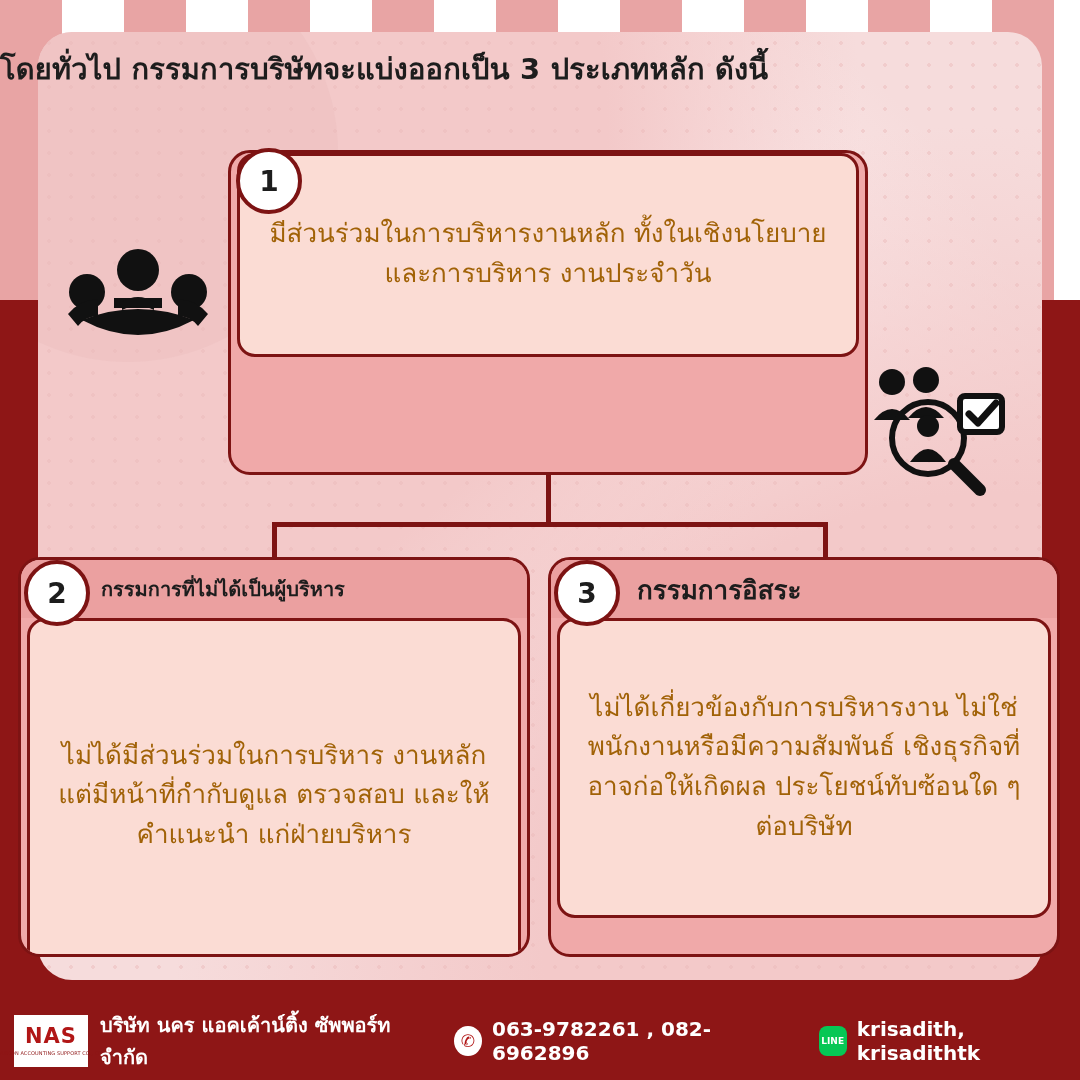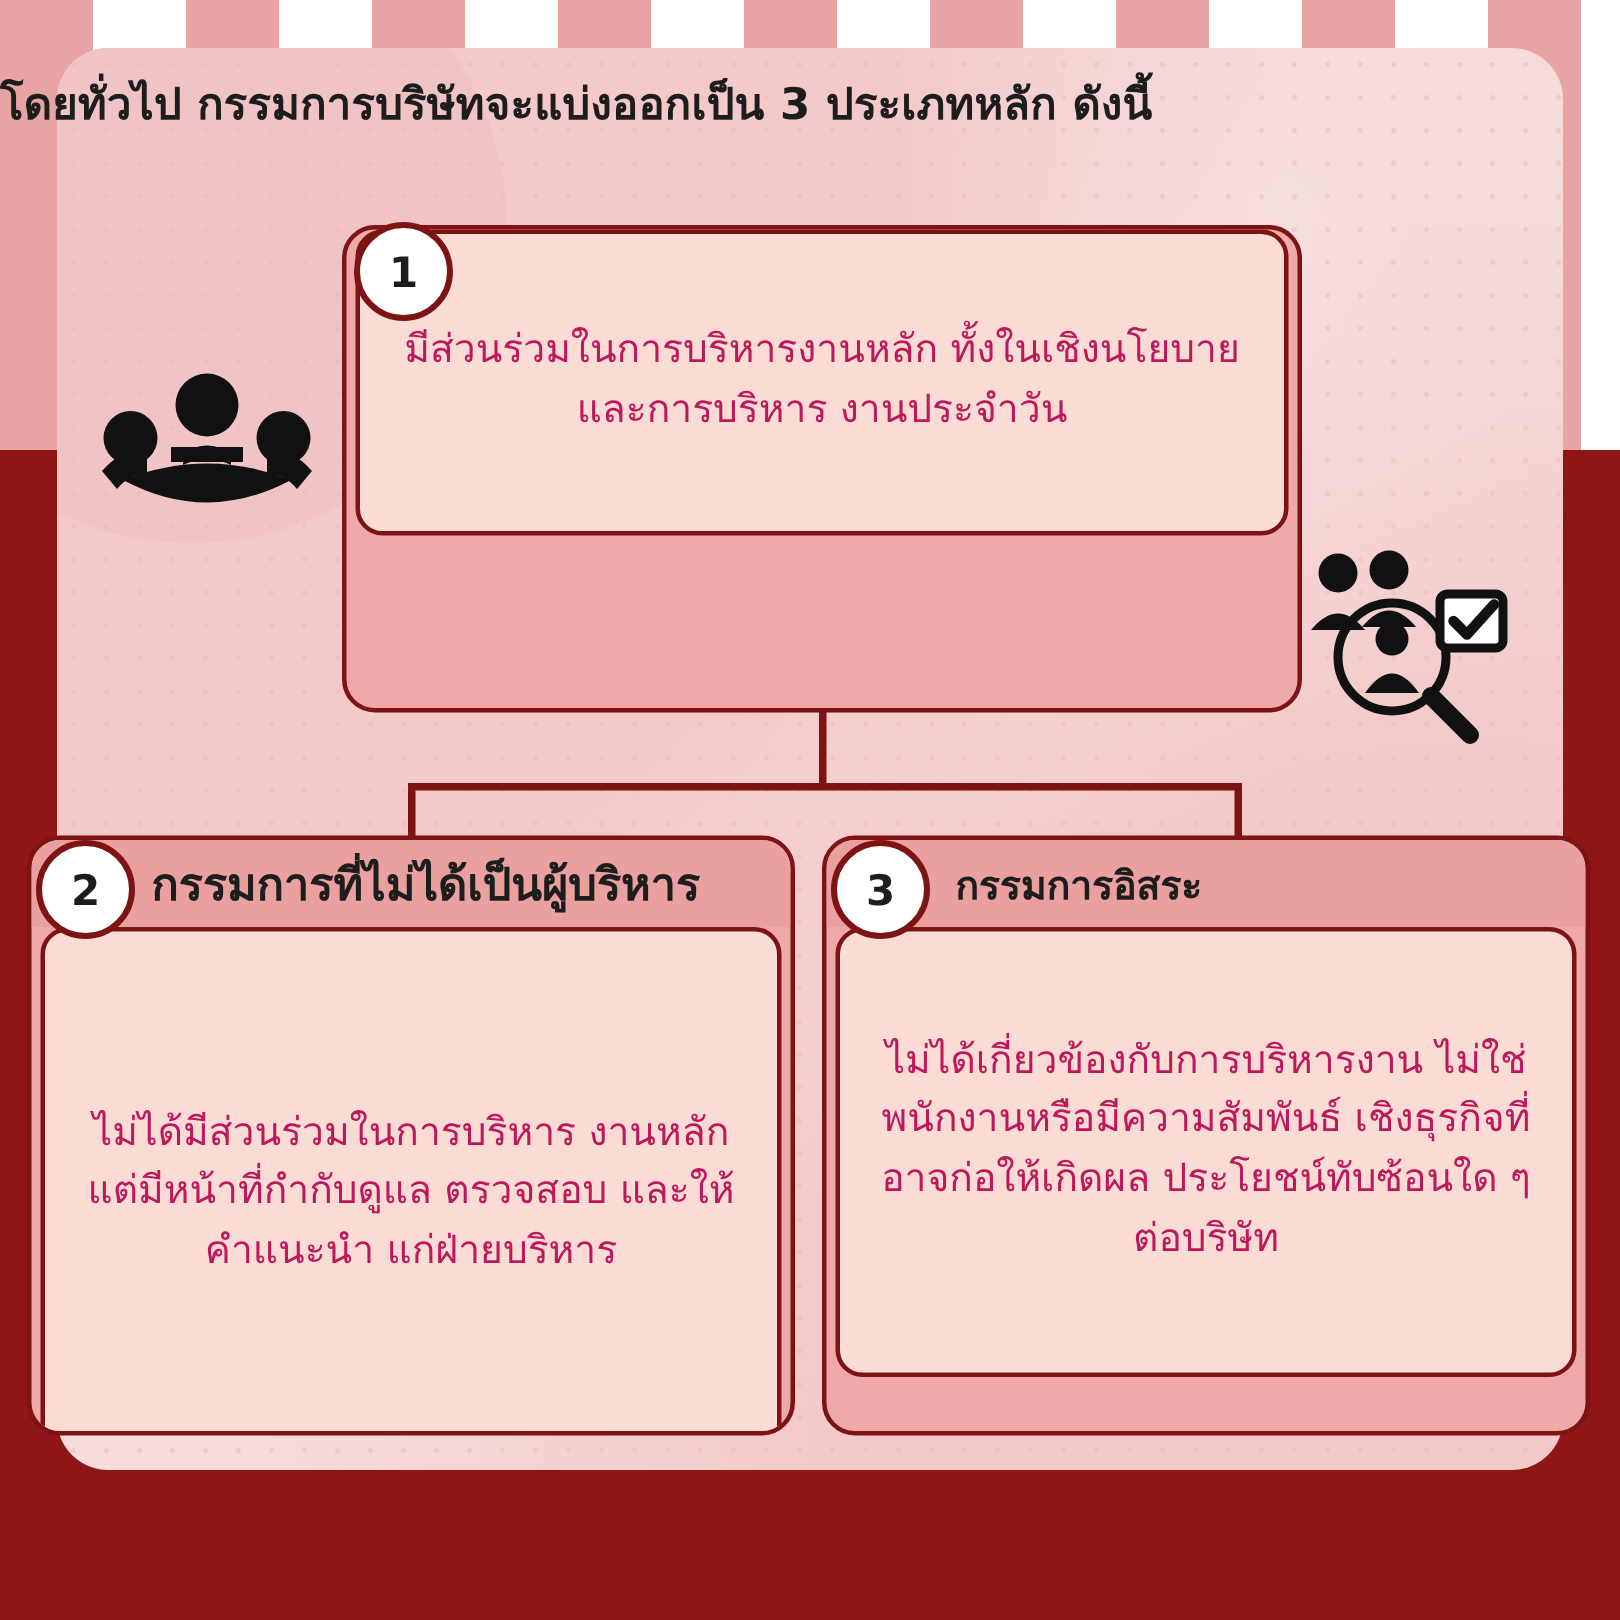--- a/index.html
+++ b/index.html
@@ -82,39 +82,39 @@
     font-size: 27px; font-weight: 700; color: #1d1d1d;
     background: #eba0a0;
   }
   .card-body {
     margin: 0 0 0 0;
     border: 3px solid #7d1313;
     border-radius: 18px;
     background: #fbdcd4;
     padding: 18px 16px 20px;
     text-align: center;
-    font-size: 26px; line-height: 1.52; color: #be185d;
+    font-size: 26px; line-height: 1.52; color: #a16207;
   }
   .badge {
     position: absolute;
     width: 66px; height: 66px; border-radius: 50%;
     background: #ffffff; border: 4px solid #7d1313;
     display: flex; align-items: center; justify-content: center;
     font-size: 28px; font-weight: 700; color: #1d1d1d;
     z-index: 7;
   }
 
   
   #card1 { left: 228px; top: 150px; width: 640px; height: 325px; }
   #card1 .card-body { margin: 0 6px 0 6px; height: 204px; display:flex; align-items:center; justify-content:center; }
   #badge1 { left: 236px; top: 148px; }
 
   
   #card2 { left: 18px; top: 557px; width: 512px; height: 400px; }
-  #card2 .card-head { padding-left: 80px; font-size: 30px; }
+  #card2 .card-head { padding-left: 80px; font-size: 20px; }
   #card2 .card-body { margin: 0 6px; height: 356px; display:flex; align-items:center; justify-content:center;text-align:center; }
   #badge2 { left: 24px; top: 560px; }
 
   
   #card3 { left: 548px; top: 557px; width: 512px; height: 400px; }
   #card3 .card-head { padding-left: 86px; font-size: 26px; }
   #card3 .card-body { margin: 0 6px; height: 300px; display:flex; align-items:center; justify-content:center; }
   #badge3 { left: 554px; top: 560px; }
 
   .icon-meeting { position: absolute; left: 62px; top: 240px; z-index: 6; }
@@ -207,14 +207,25 @@
     <div class="card-body">ไม่ได้มีส่วนร่วมในการบริหาร งานหลัก แต่มีหน้าที่กำกับดูแล ตรวจสอบ และให้คำแนะนำ แก่ฝ่ายบริหาร</div>
   </div>
   <div class="badge" id="badge2">2</div>
 
   <div class="card" id="card3">
     <div class="card-head">กรรมการอิสระ</div>
     <div class="card-body">ไม่ได้เกี่ยวข้องกับการบริหารงาน ไม่ใช่พนักงานหรือมีความสัมพันธ์ เชิงธุรกิจที่อาจก่อให้เกิดผล ประโยชน์ทับซ้อนใด ๆ ต่อบริษัท</div>
   </div>
   <div class="badge" id="badge3">3</div>
 
+  <div class="footer">
+    <div class="logo">
+      <div class="logo-main">NAS</div>
+      <div class="logo-sub">NAKHON ACCOUNTING SUPPORT CO., LTD.</div>
+    </div>
+    <div class="footer-company">บริษัท นคร แอคเค้าน์ติ้ง ซัพพอร์ท จำกัด</div>
+    <div class="phone-ico">✆</div>
+    <div class="footer-phone">063-9782261 , 082-6962896</div>
+    <div class="line-ico">LINE</div>
+    <div class="footer-line">krisadith, krisadithtk</div>
+  </div>
 
 </div>
 
 </body></html>

